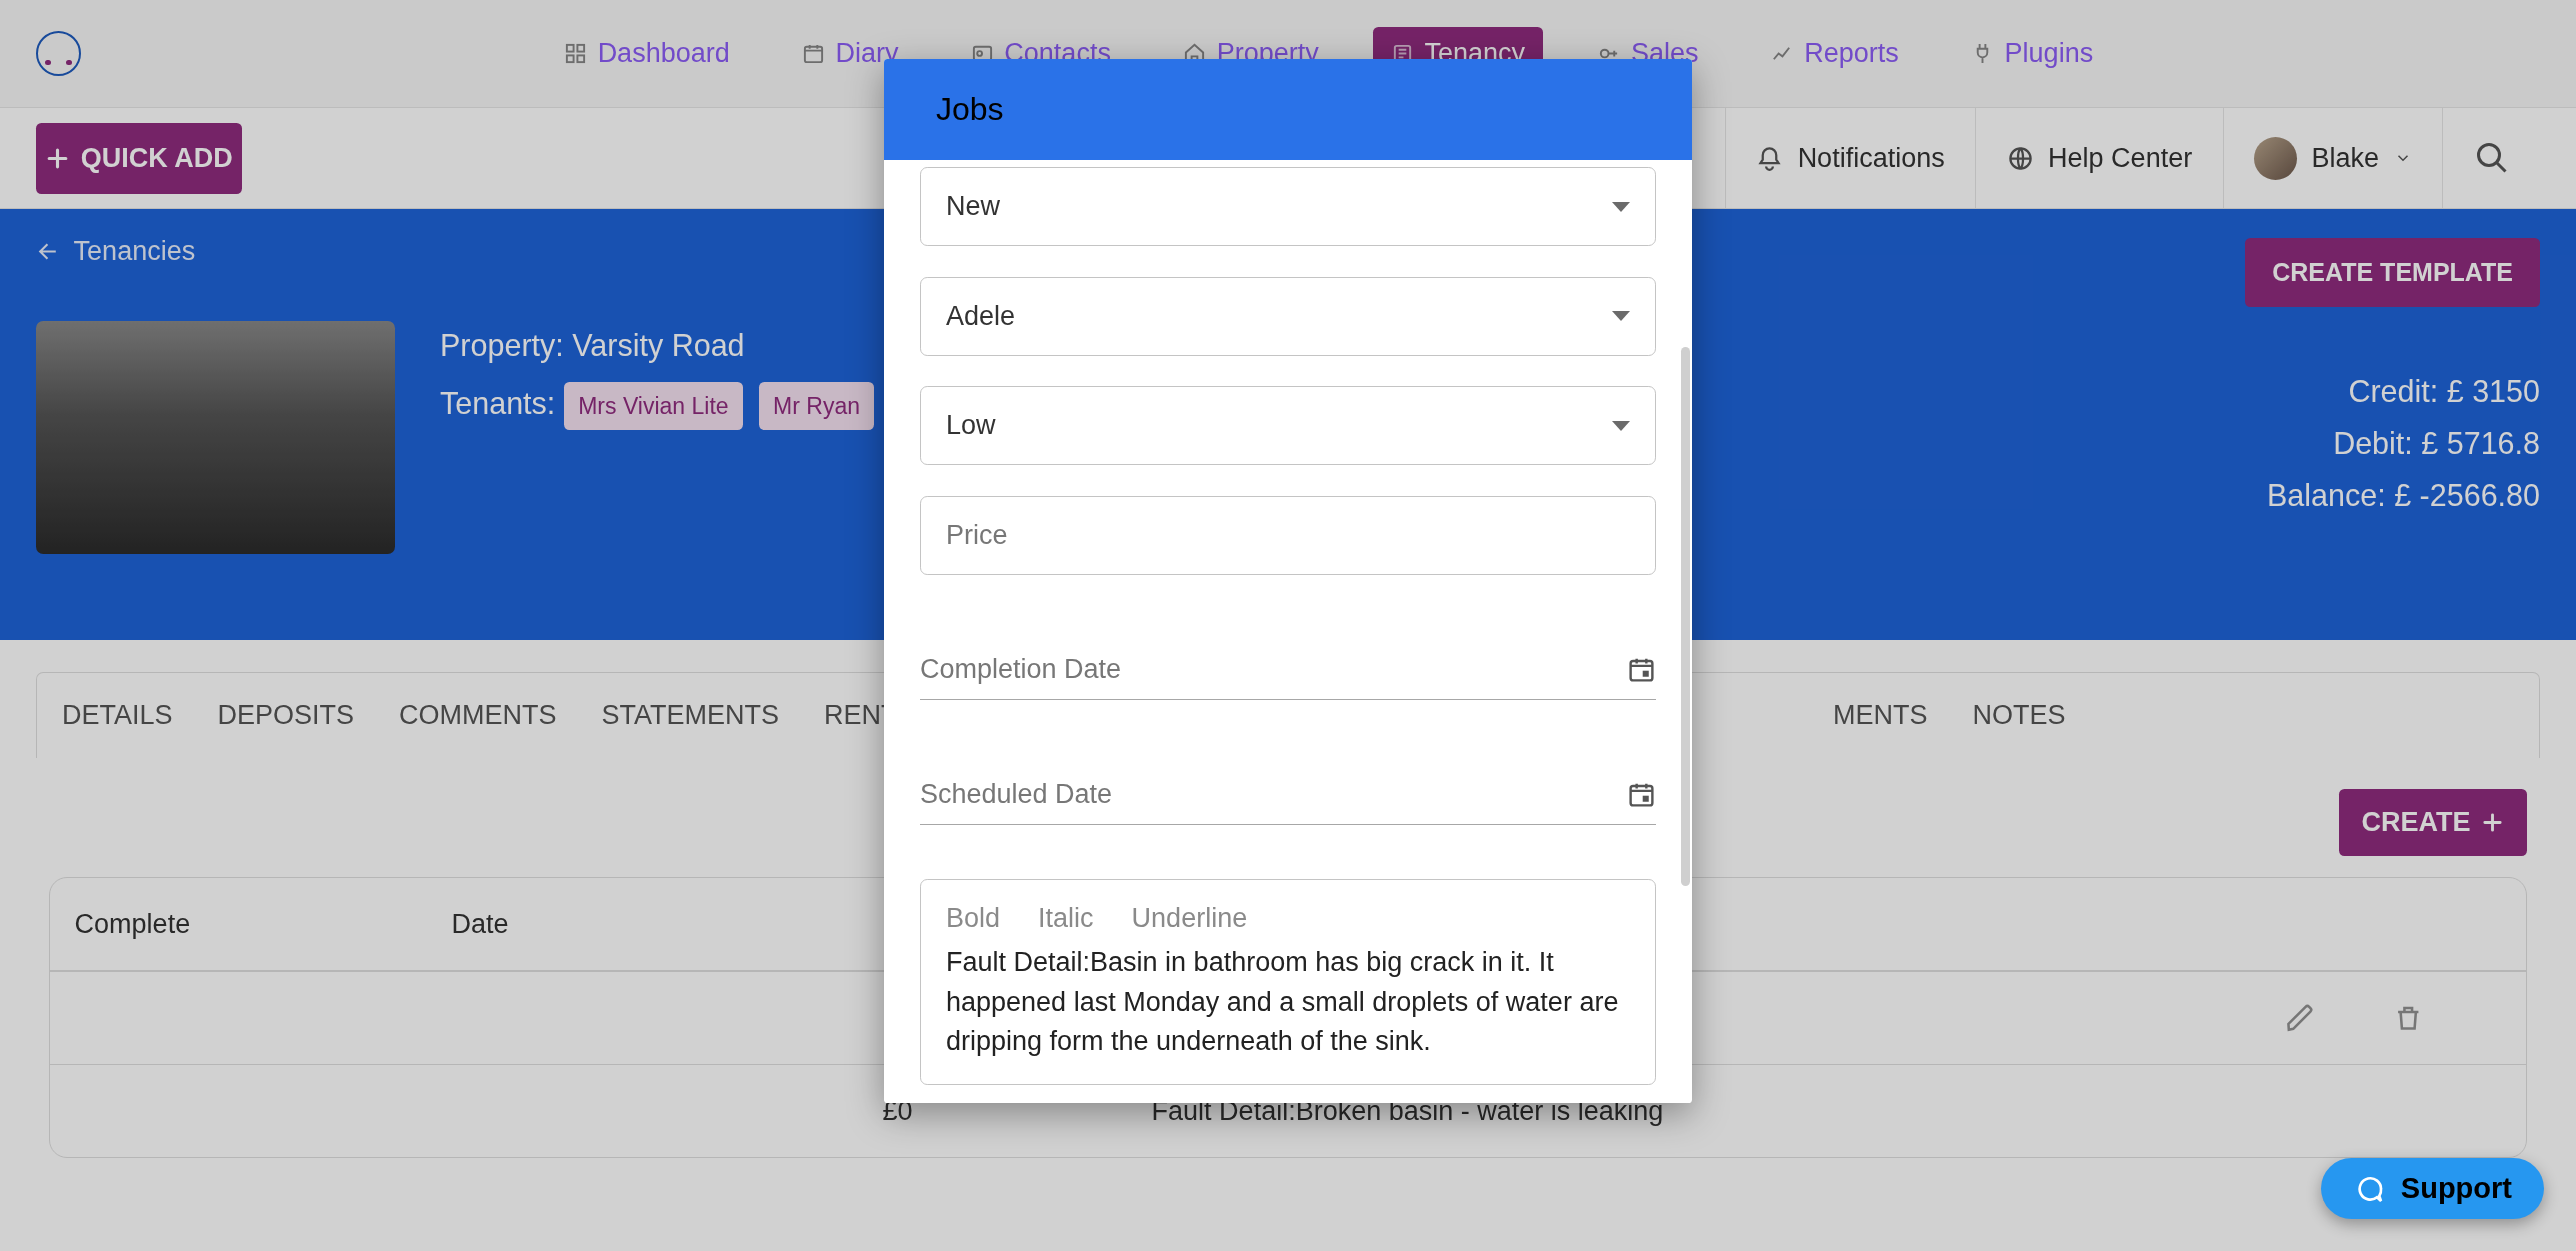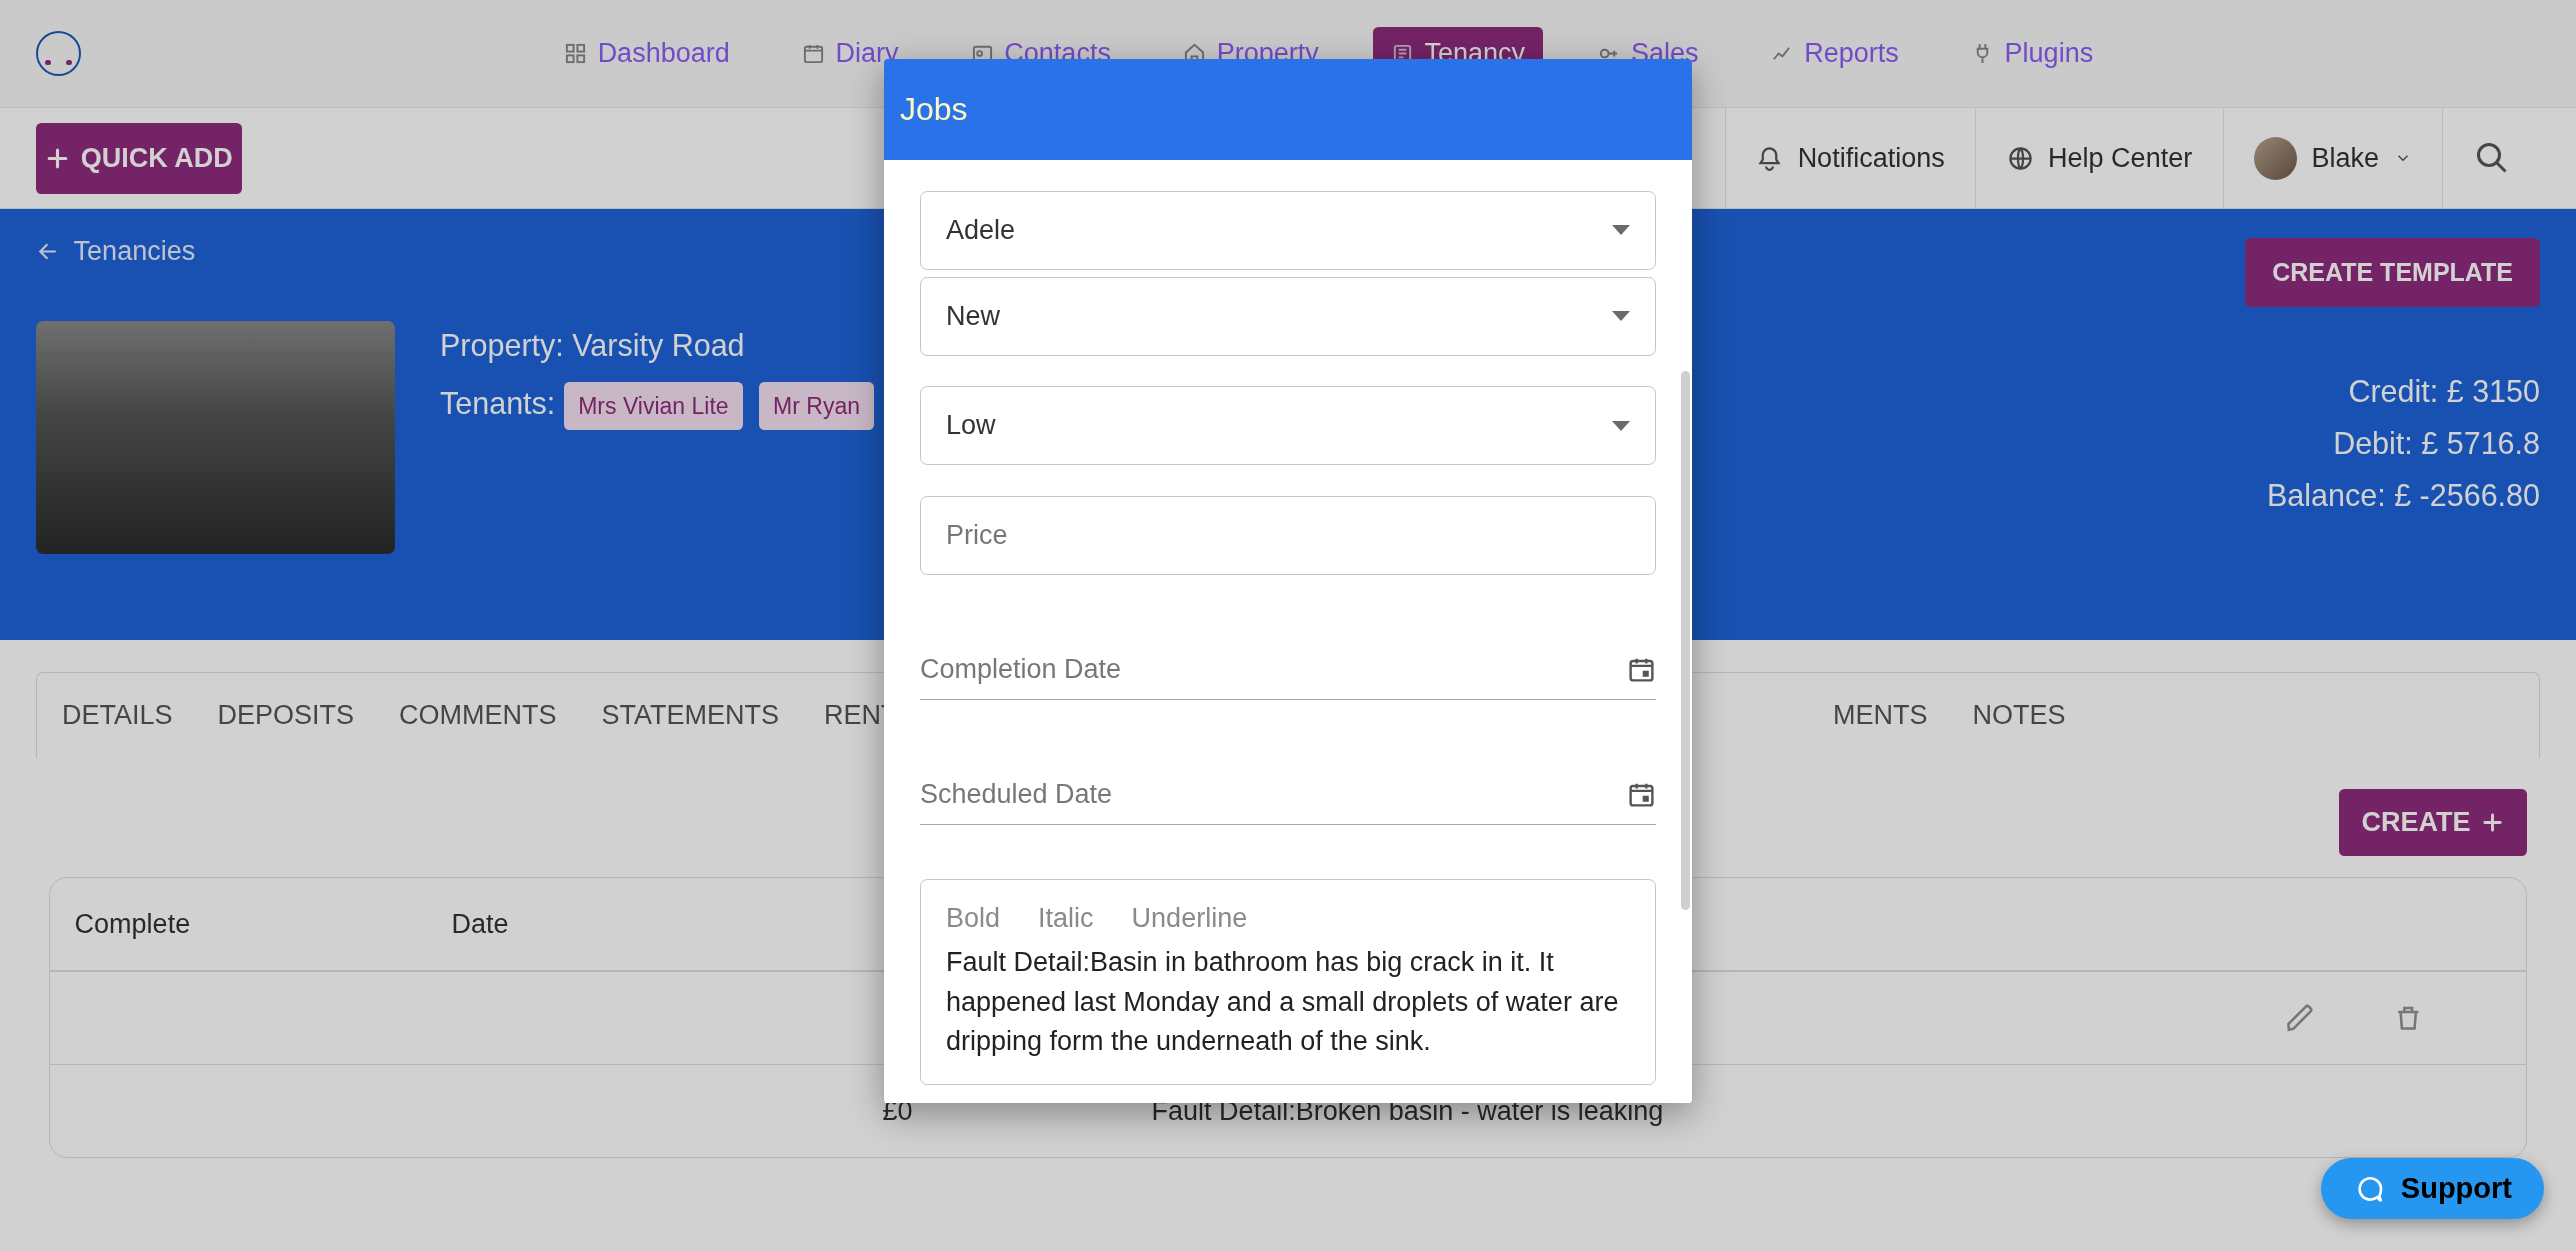--- a/index.html
+++ b/index.html
@@ -60,21 +60,21 @@
   .create-btn{background:var(--purple);color:#fff;font-size:27px;font-weight:600;padding:18px 23px;border-radius:5.4px;border:none;display:flex;align-items:center;gap:10.8px;cursor:pointer;}
   .table{border:0.9px solid var(--border2);border-radius:18px;margin:0 12.6px 36px;overflow:hidden;}
   .thead,.trow{display:grid;grid-template-columns:377px 431px 269px 1fr 108px 108px;align-items:center;padding:30.5px 25px;font-size:27px;}
   .thead{color:#333;border-bottom:0.9px solid var(--border2);}
   .trow{border-top:0.9px solid var(--border2);color:#333;}
   .icon-btn{cursor:pointer;opacity:.65;}
 
   
   .overlay{position:absolute;inset:0;background:rgba(0,0,0,0.18);}
   .modal{position:absolute;left:50%;top:59px;transform:translateX(-50%);width:808px;background:#fff;border-radius:3.6px;box-shadow:0 10.8px 36px rgba(0,0,0,.35);overflow:hidden;}
-  .modal-head{background:#2a72e8;color:#fef9c3;font-size:32px;padding:32px 16px;}
+  .modal-head{background:#2a72e8;color:#000000;font-size:32px;padding:32px 52px;}
   .modal-body{padding:0 36px 18px;max-height:1059px;position:relative;}
   .mfield{border:0.9px solid var(--border);border-radius:7.2px;padding:23px 25px;font-size:27px;color:#333;margin-top:30.5px;display:flex;align-items:center;justify-content:space-between;cursor:pointer;}
   .mfield.first{margin-top:7.2px;}
   .mfield .ph{color:#777;}
   .mline{border:none;border-bottom:1.8px solid #a7a7a7;padding:16px 0 14.4px;font-size:27px;color:#777;margin-top:63px;display:flex;align-items:center;justify-content:space-between;cursor:pointer;}
   .rte{border:0.9px solid var(--border);border-radius:7.2px;margin-top:54px;padding:23px 25px;font-size:27px;}
   .rte .fmt{color:#8a8a8a;margin-bottom:9px;}
   .rte .fmt span{margin-right:30.5px;cursor:pointer;}
   .caret{width:0;height:0;border-left:9px solid transparent;border-right:9px solid transparent;border-top:10.8px solid #6b6b6b;}
   .cal{width:29px;height:29px;}
@@ -270,26 +270,26 @@
     </div>
   </div>
 </div>
 
 <div class="overlay"></div>
 <div class="modal">
   <div class="modal-head">Jobs</div>
   <div class="modal-body">
     <div class="modal-scroll"></div>
 
+    <div class="mfield first">
+      <span>New</span>
+      <span class="caret"></span>
+    </div>
     <div class="mfield">
       <span>Adele</span>
-      <span class="caret"></span>
-    </div>
-    <div class="mfield first">
-      <span>New</span>
       <span class="caret"></span>
     </div>
     <div class="mfield">
       <span>Low</span>
       <span class="caret"></span>
     </div>
     <div class="mfield">
       <span class="ph">Price</span>
     </div>
 

